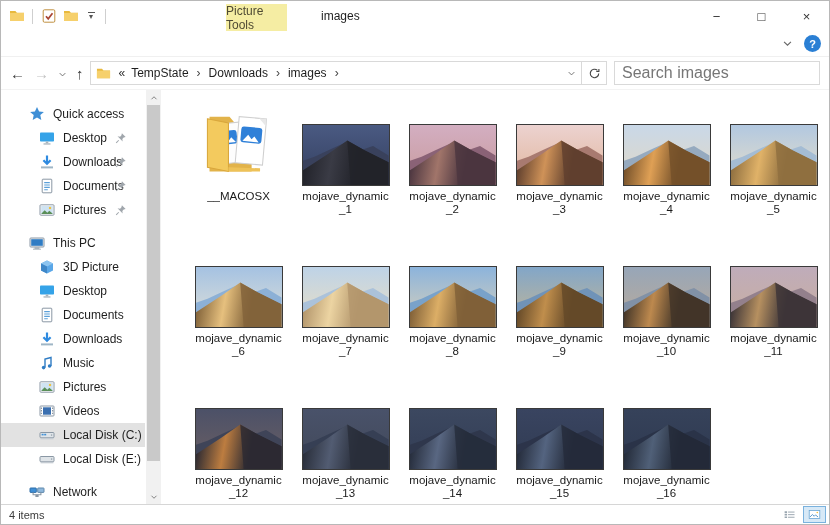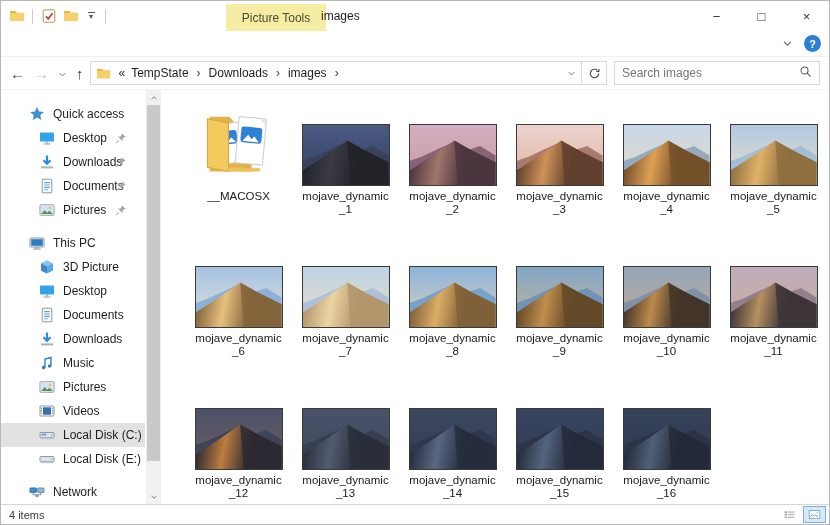--- a/index.html
+++ b/index.html
@@ -9,21 +9,21 @@
 
   
   .titlebar { position:relative; height:30px; display:flex; align-items:center; background:#fff; }
   .qat { display:flex; align-items:center; gap:5px; margin-left:7px; }
   .qicon { width:17px; height:17px; display:inline-flex; align-items:center; justify-content:center; }
   .qicon svg { width:16px; height:16px; }
   .qsep { width:1px; height:15px; background:#cfcfcf; margin:0 2px; }
   .qat-caret { display:flex; flex-direction:column; align-items:center; justify-content:center; width:14px; cursor:default; }
   .qat-caret .bar { width:7px; height:0; border-top:1.4px solid #555; margin-bottom:1px; }
   .qat-caret .glyph { font-size:8px; line-height:6px; color:#555; }
-  .pt-chip { position:absolute; left:225px; top:3px; width:100px; height:27px; background:#f5eda3; color:#4f4a33; font-size:12px; display:flex; align-items:center; justify-content:center; }
+  .pt-chip { position:absolute; left:225px; top:3px; width:61px; height:27px; background:#f5eda3; color:#4f4a33; font-size:12px; display:flex; align-items:center; justify-content:center; }
   .win-title { position:absolute; left:320px; top:8px; font-size:12px; color:#1e1e1e; }
   .win-controls { position:absolute; right:0; top:0; display:flex; height:30px; }
   .wc { width:45px; height:30px; display:flex; align-items:center; justify-content:center; font-size:13px; color:#333; }
 
   
   .tabsrow { position:relative; height:26px; display:flex; align-items:stretch; background:#fff; border-bottom:1px solid #f0f0f0; }
   .tabs { display:flex; margin-left:8px; }
   .tab { display:flex; align-items:center; justify-content:center; font-size:12px; color:#3b3b3b; cursor:default; }
   .tab-file   { width:48px; background:#2376cc; color:#fff; }
   .tab-home   { width:57px; }
@@ -46,21 +46,21 @@
   .crumbs { display:flex; align-items:center; font-size:12px; color:#1e1e1e; height:100%; }
   .crumb-prefix { padding:0 3px; color:#333; }
   .crumb { padding:0 3px; height:100%; display:flex; align-items:center; }
   .crumb-sep { padding:0 5px; color:#444; font-size:12px; height:100%; display:flex; align-items:center; }
   .addr-spacer { flex:1; }
   .addr-caret { width:20px; height:100%; display:flex; align-items:center; justify-content:center; }
   .addr-caret svg { width:9px; height:9px; }
   .refresh-btn { width:25px; height:100%; border-left:1px solid #d9d9d9; display:flex; align-items:center; justify-content:center; }
   .refresh-btn svg { width:13px; height:13px; }
   .search-box { width:206px; height:24px; border:1px solid #d9d9d9; margin-left:7px; display:flex; align-items:center; padding:0 7px; background:#fff; }
-  .search-box input { flex:1; border:none; outline:none; font-size:12px; color:#4d7c0f; font-family:"Liberation Sans",sans-serif; background:transparent; }
+  .search-box input { flex:1; border:none; outline:none; font-size:16px; color:#4d7c0f; font-family:"Liberation Sans",sans-serif; background:transparent; }
   .search-box input::placeholder { color:#767676; }
   .search-mag svg { width:13px; height:13px; }
 
   
   .main { display:flex; height:414px; background:#fff; }
 
   .sidebar { position:relative; width:160px; padding-top:12px; flex:none; }
   .side-item { position:relative; height:24px; width:144px; display:flex; align-items:center; padding-left:28px; font-size:12px; color:#1e1e1e; cursor:default; }
   .side-item.lvl1 { padding-left:38px; }
   .side-item.gap { margin-top:9px; }

